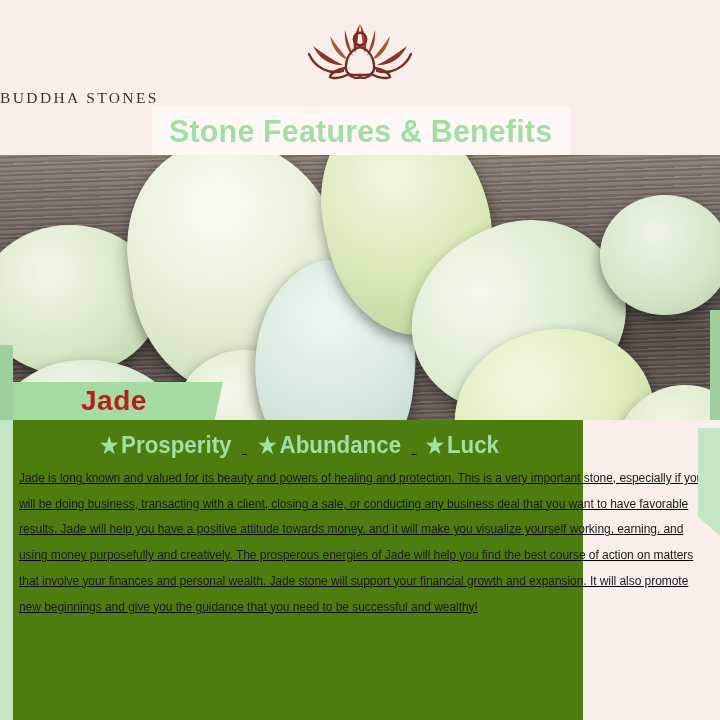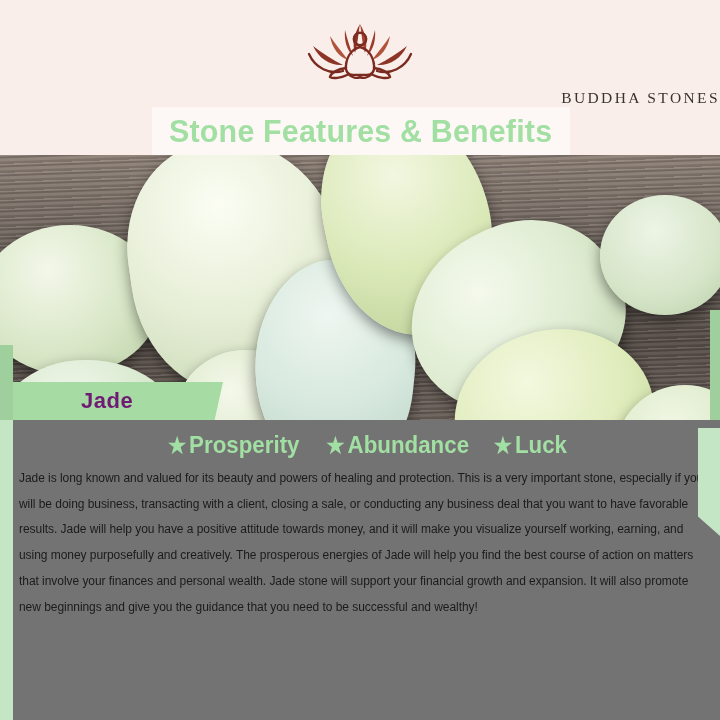--- a/index.html
+++ b/index.html
@@ -86,21 +86,21 @@
     left: 0;
     width: 720px;
     height: 155px;
     background: #faeeea;
   }
   .logo-wrap {
     position: absolute;
     top: 16px;
     left: 0;
     width: 720px;
-    text-align: right;
+    text-align: left;
   }
   .logo-mark {
     display: block;
     margin: 0 auto;
   }
   .logo-text {
     display: block;
     margin-top: 1px;
     font-family: "Liberation Serif", serif;
     font-size: 15.5px;
@@ -165,34 +165,35 @@
     left: 13px;
     width: 210px;
     height: 38px;
     background: #a6dba4;
     clip-path: polygon(0 0, 100% 0, 96% 100%, 0 100%);
     display: flex;
     align-items: center;
   }
   .jade-text {
     margin-left: 68px;
-    color: #701a75;
-    font-size: 22px;
+    color: #b91c1c;
+    font-size: 28px;
     font-weight: bold;
     letter-spacing: 0.5px;
   }
 
   
   .content {
     position: absolute;
     top: 420px;
     left: 13px;
-    width: 707px;
+    width: 570px;
     height: 300px;
-    background: #737373;
+    background: #4d7c0f;
+    text-decoration: underline;
   }
   .benefits {
     margin-top: 11px;
     text-align: center;
     white-space: nowrap;
   }
   .benefit {
     display: inline-block;
     font-family: "Liberation Sans Narrow", "Liberation Sans", sans-serif;
     font-size: 24px;

